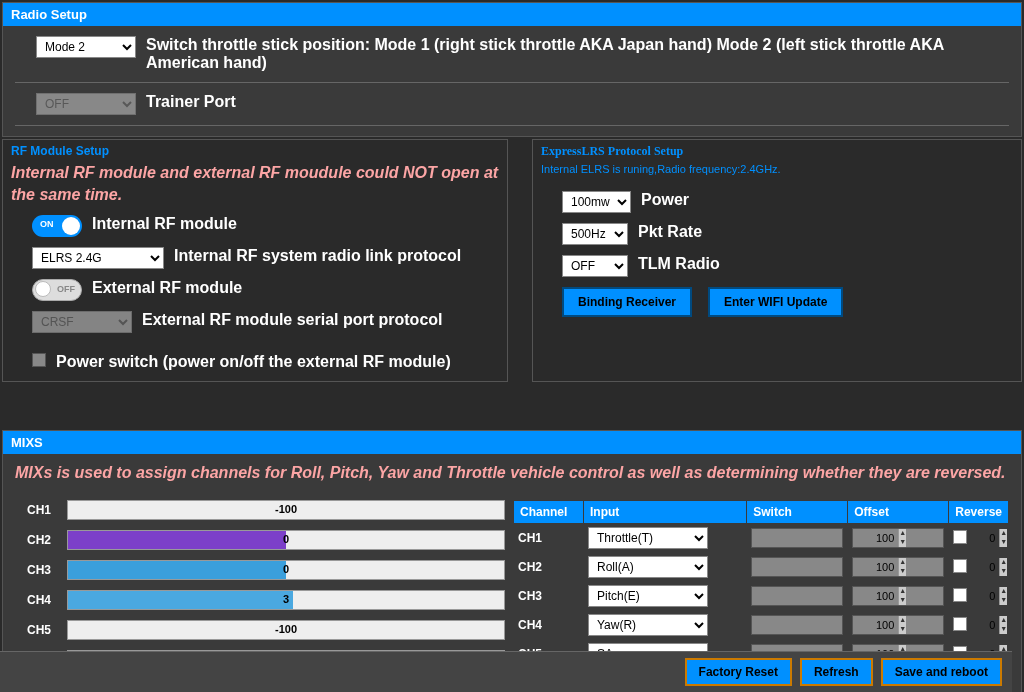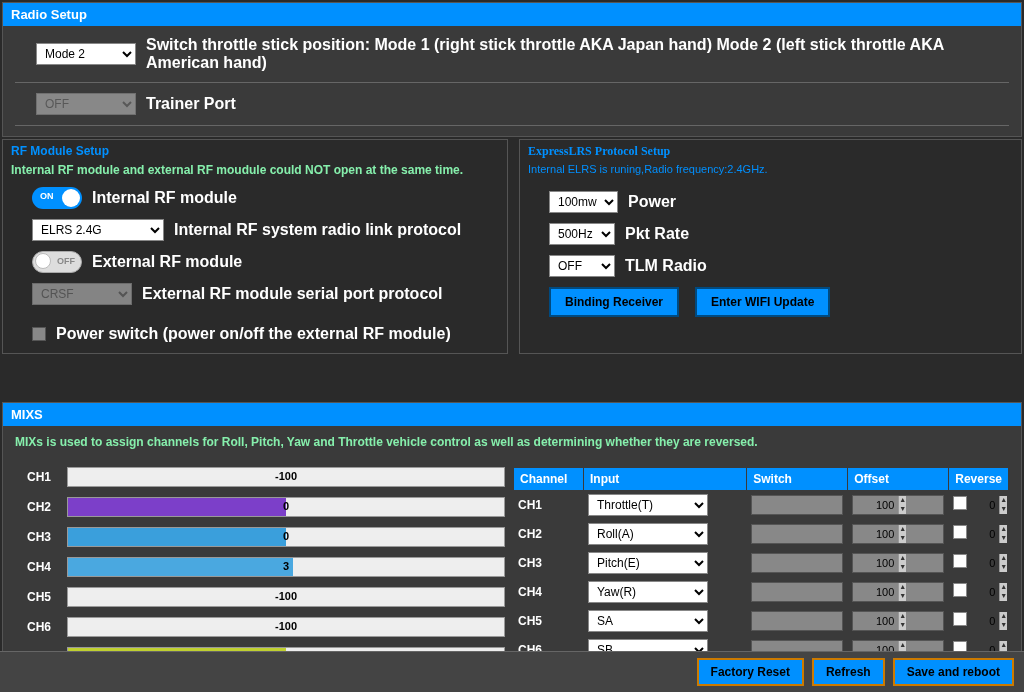--- a/index.html
+++ b/index.html
@@ -23,21 +23,21 @@
       font-weight: bold;
       padding: 4px 8px;
       font-size: 13px;
     }
     .panel-body {
       padding: 10px 12px;
       background: #3a3a3a;
     }
     .row {
       display: flex;
-      align-items: center;
+      align-items: flex-start;
       gap: 10px;
       margin-bottom: 10px;
       padding-left: 21px;
     }
     .row:last-child { margin-bottom: 16px; }
     select {
       background: #fff;
       color: #000;
       border: 1px solid #888;
       padding: 2px 4px;
@@ -54,36 +54,37 @@
       color: #fff;
       font-size: 16px;
     }
     .hr {
       border: none;
       border-top: 1px solid #666;
       margin: 4px 0 10px;
     }
     .two-col {
       display: flex;
-      gap: 11px;
+      gap: 24px;
       margin-top: 6px;
     }
     .col-left { width: 506px; }
     .col-right { flex: 1; }
     .sub-title {
       color: #0090ff;
       font-weight: bold;
       font-size: 12px;
       padding: 4px 0;
     }
     .desc-text {
       font-weight: bold;
-      color: #86efac;
-      font-size: 12px;
+      color: #fca5a5;
+      font-size: 16px;
       line-height: 1.4;
+      font-style: italic;
     }
     .toggle {
       width: 50px;
       height: 22px;
       background: #0090ff;
       border-radius: 11px;
       position: relative;
       cursor: pointer;
       display: inline-block;
     }
@@ -247,21 +248,21 @@
       width: 14px;
       height: 14px;
       background: #fff;
       border: 1px solid #888;
       display: inline-block;
     }
     .footer-bar {
       position: absolute;
       bottom: 0;
       left: 0;
-      right: 0;
+      right: 12px;
       background: #444;
       padding: 6px 10px;
       display: flex;
       justify-content: flex-end;
       gap: 8px;
       border-top: 1px solid #666;
     }
     .footer-btn {
       background: #0090ff;
       border: 2px solid #cc7a00;

